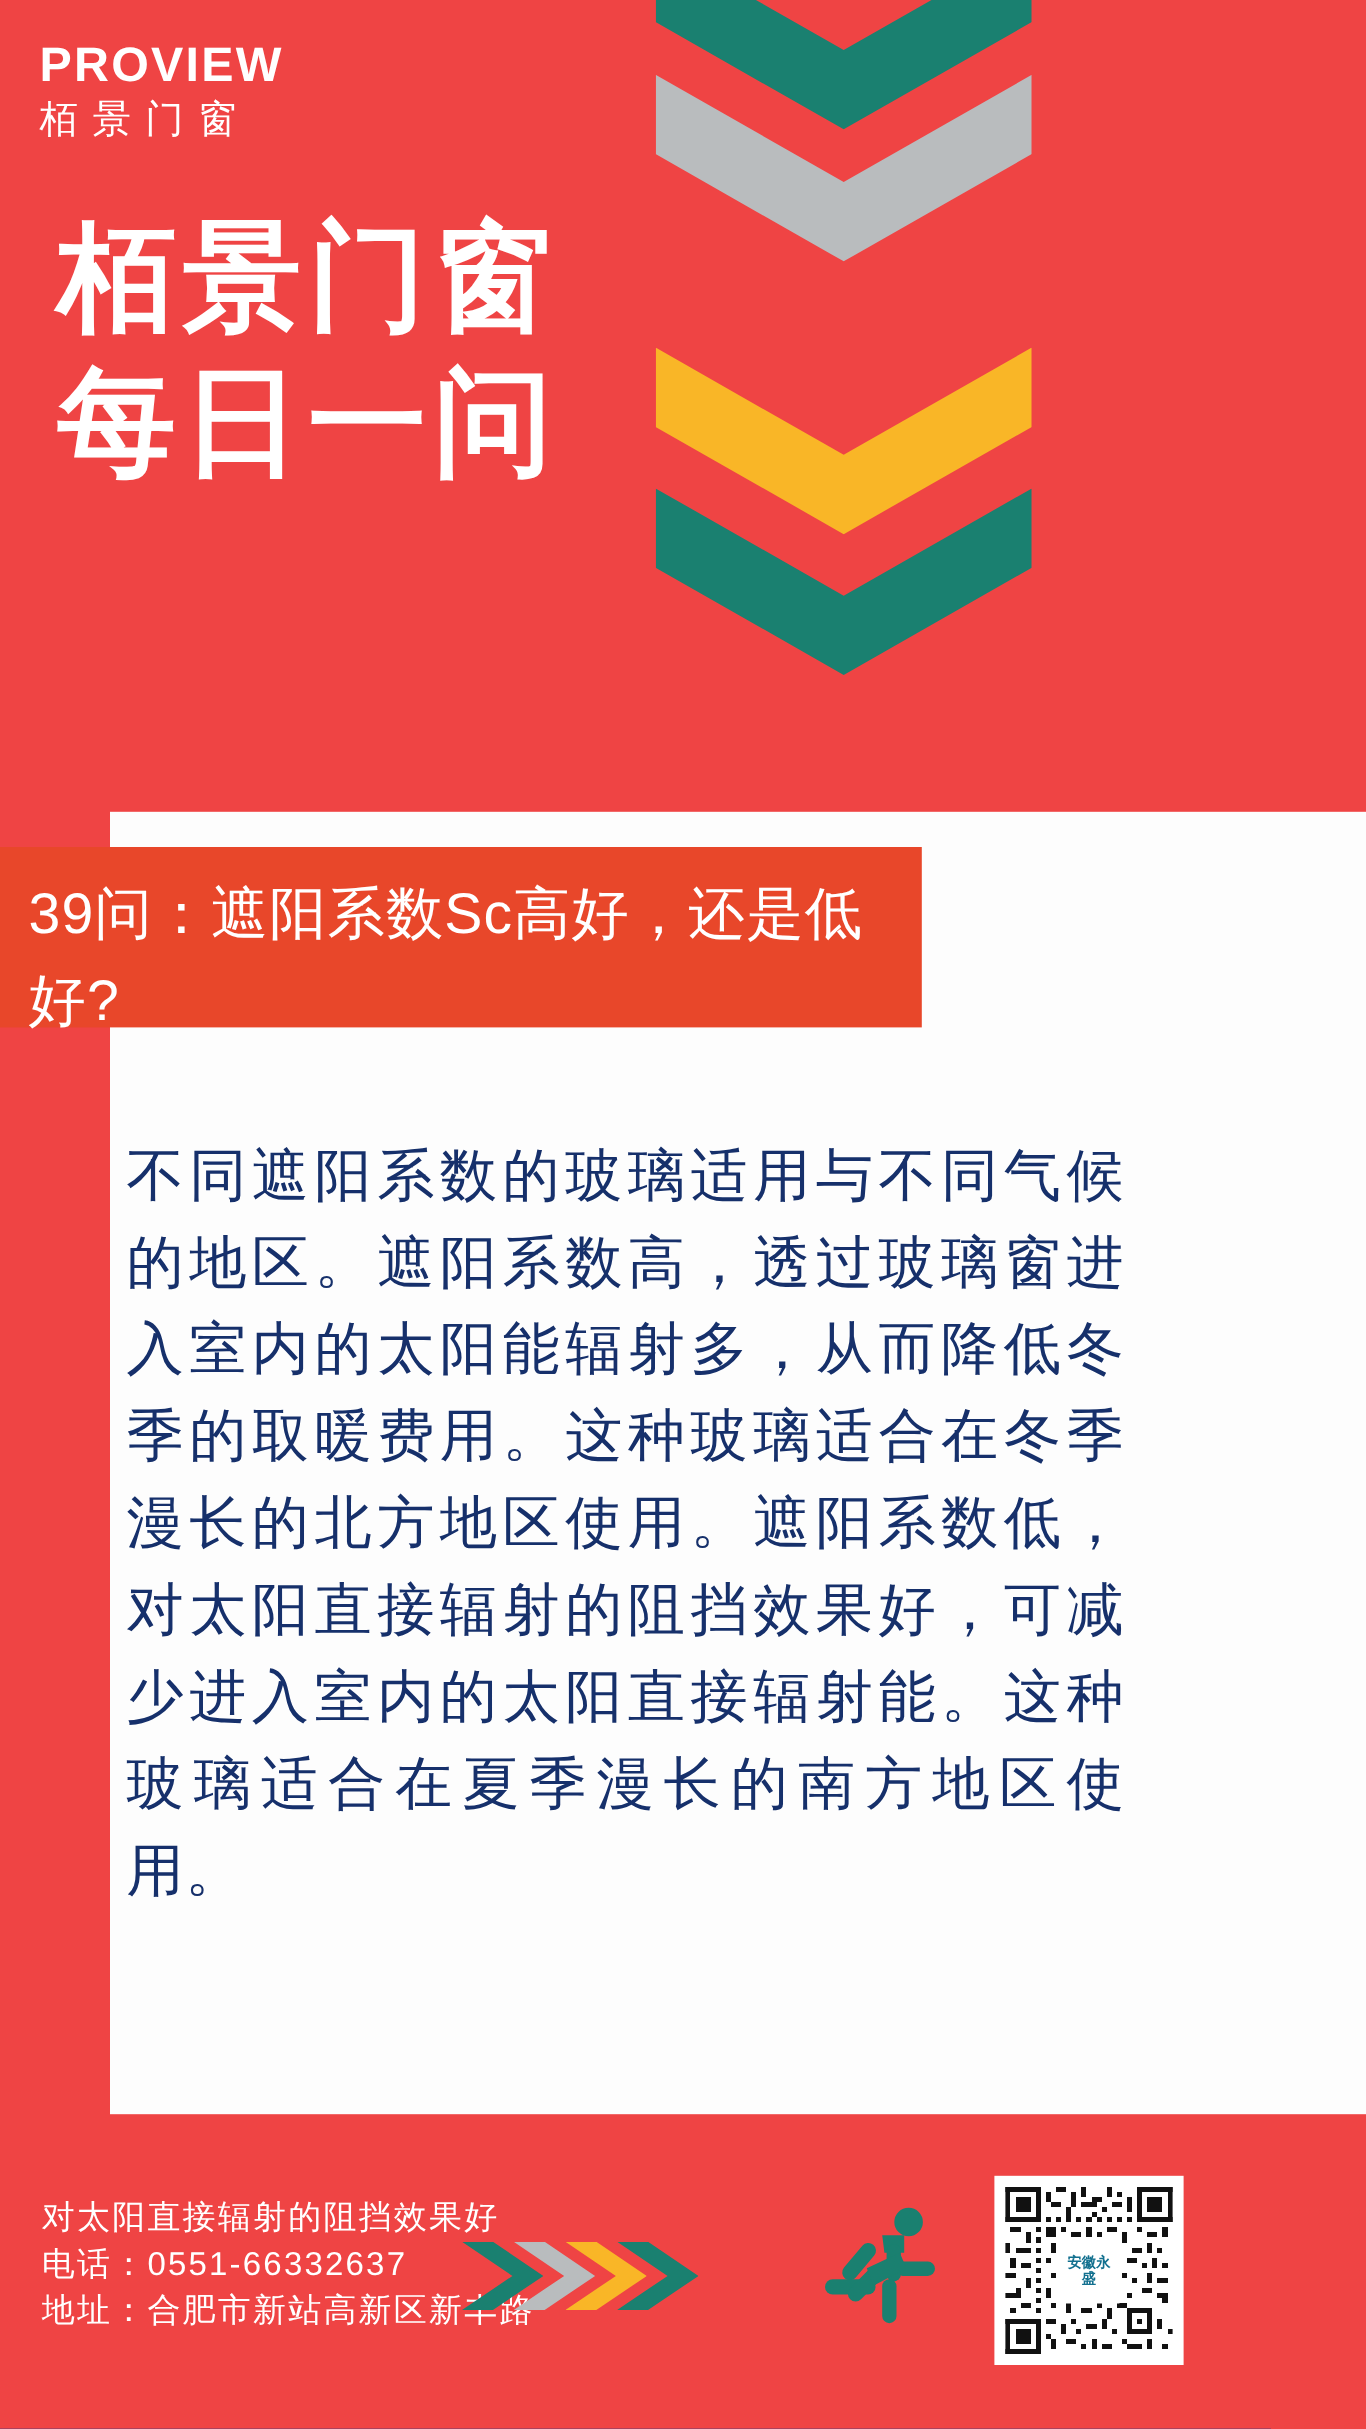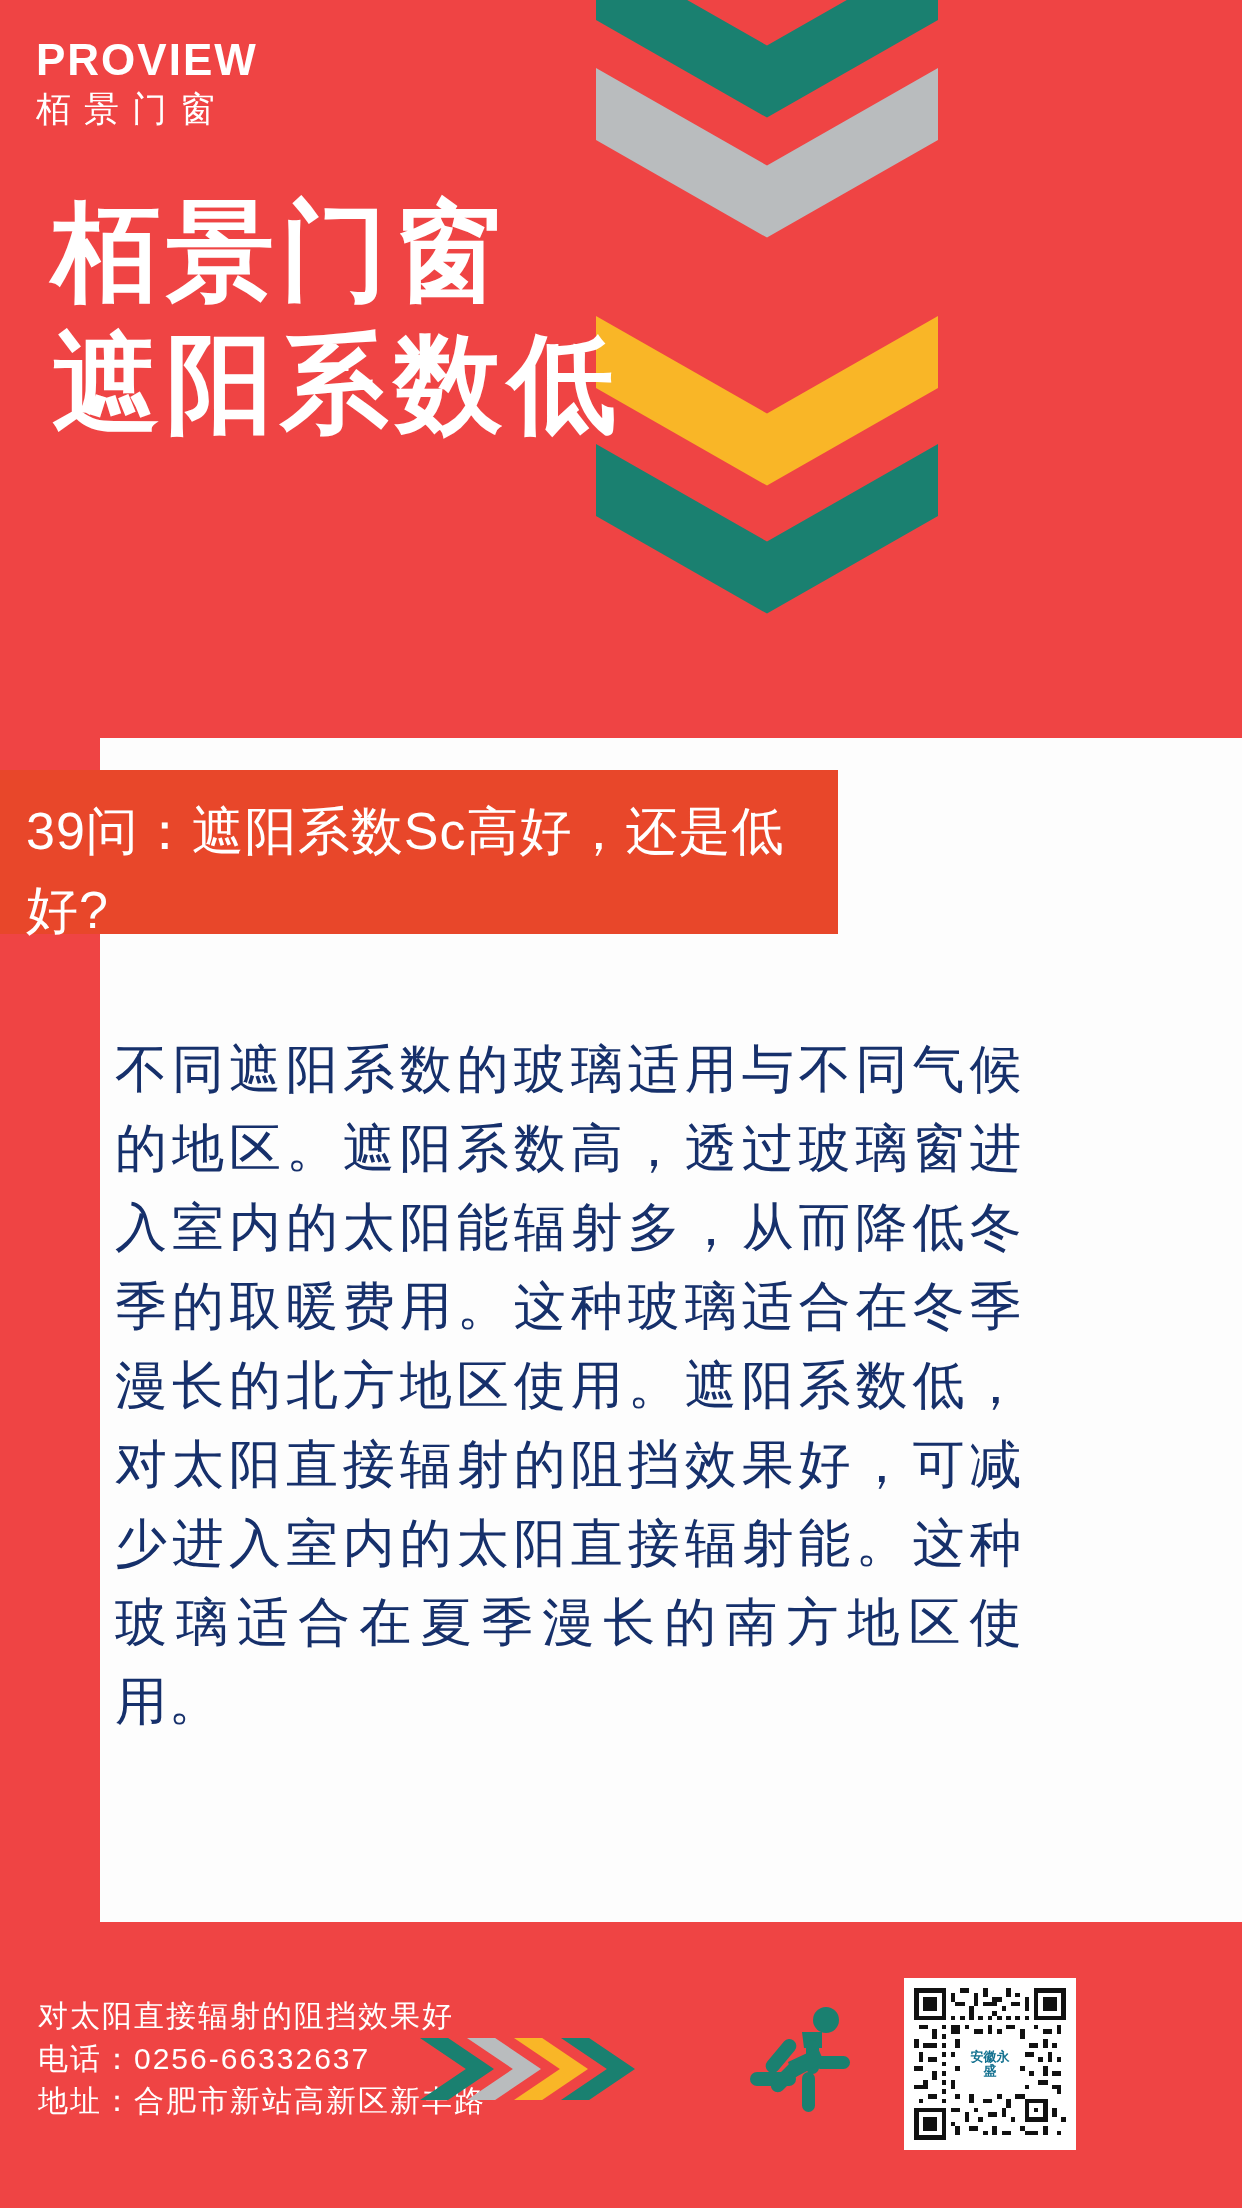--- a/index.html
+++ b/index.html
@@ -124,34 +124,34 @@
     </div>
   </div>
 
   <div class="logo">
     <div class="logo-en">PROVIEW</div>
     <div class="logo-cn">栢景门窗</div>
   </div>
 
   <div class="headline">
     <div>栢景门窗</div>
-    <div>遮阳系数低</div>
+    <div>每日一问</div>
   </div>
 
   <div class="card"></div>
 
   <div class="qbar">
     <div class="qtext">39问：遮阳系数Sc高好，还是低好?</div>
   </div>
 
   <div class="body-text">不同遮阳系数的玻璃适用与不同气候的地区。遮阳系数高，透过玻璃窗进入室内的太阳能辐射多，从而降低冬季的取暖费用。这种玻璃适合在冬季漫长的北方地区使用。遮阳系数低，对太阳直接辐射的阻挡效果好，可减少进入室内的太阳直接辐射能。这种玻璃适合在夏季漫长的南方地区使用。</div>
 
   <div class="footer-info">
     <div>对太阳直接辐射的阻挡效果好</div>
-    <div>电话：0256-66332637</div>
+    <div>电话：0551-66332637</div>
     <div>地址：合肥市新站高新区新丰路</div>
   </div>
 
   <div class="footer-chevs">
     <div class="fc f1">
         <i style="background:#1a8070"></i>
       </div>
     <div class="fc f2">
         <i style="background:#b9bcbe"></i>
       </div>

